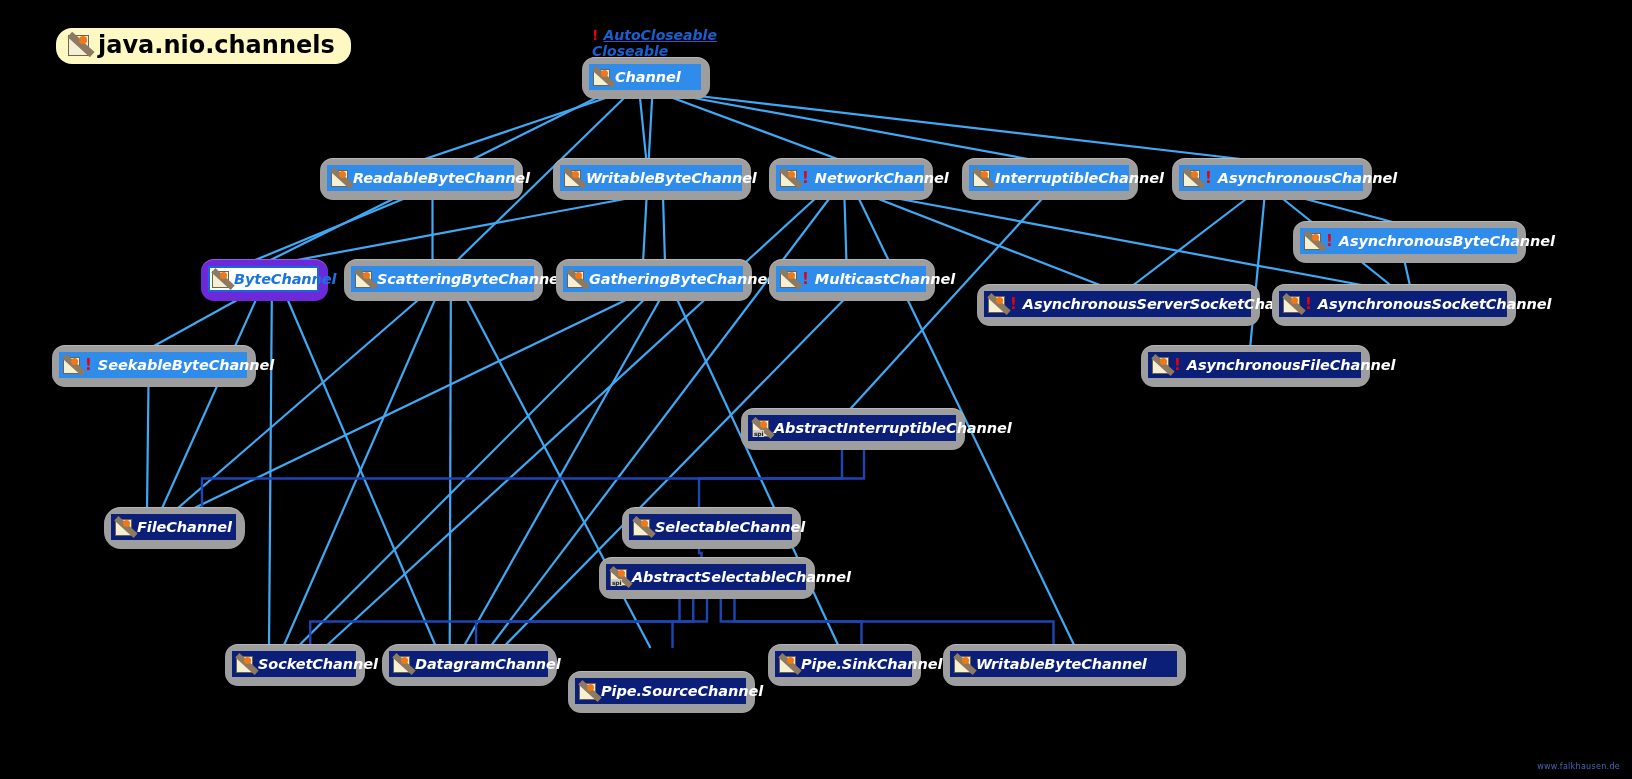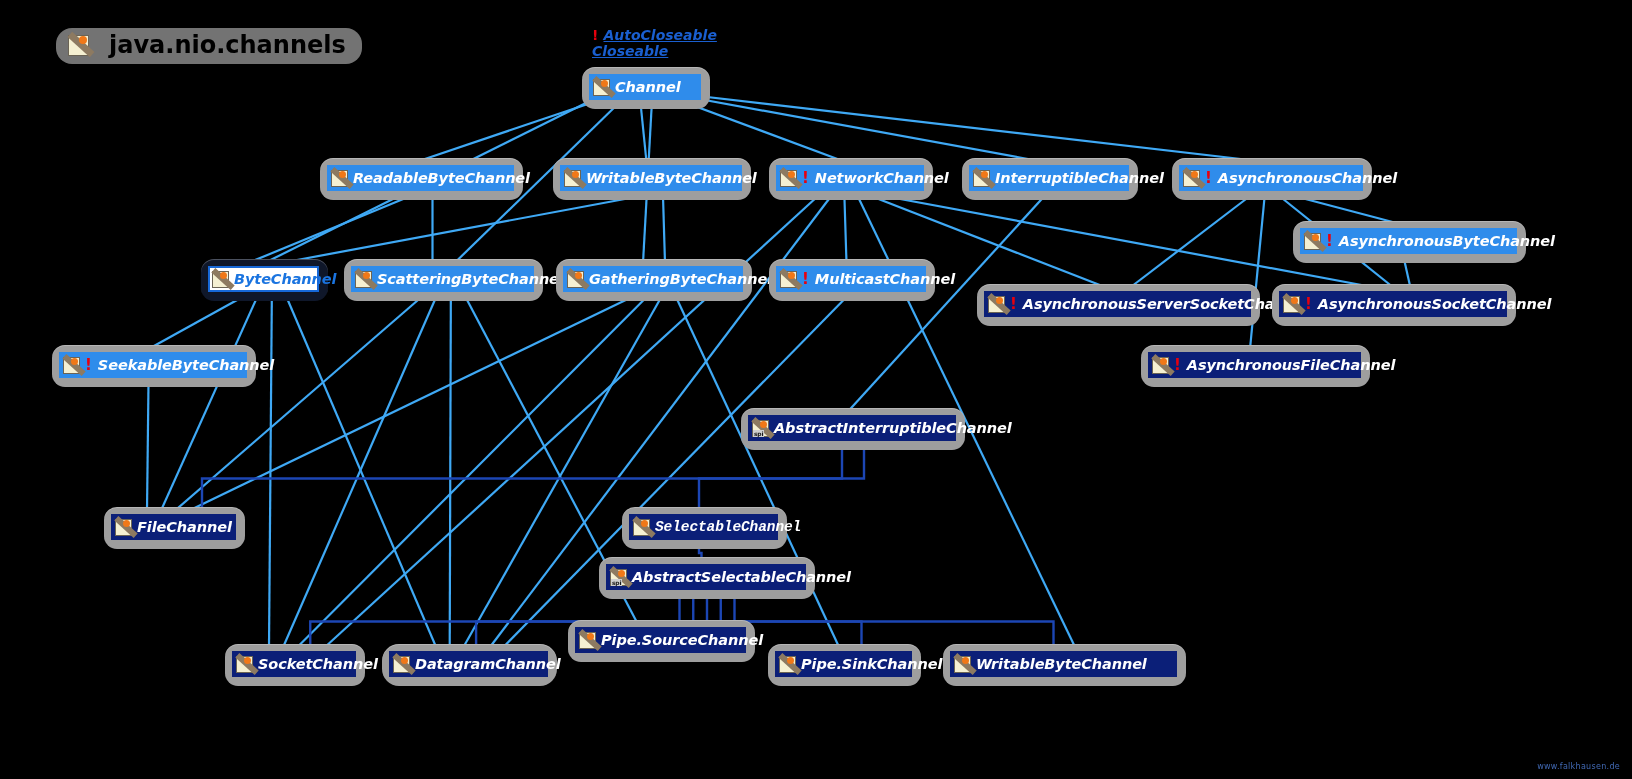--- a/index.html
+++ b/index.html
@@ -21,40 +21,40 @@
   .node .bang{color:#e8000d;font-weight:bold;font-size:15px;
         font-style:normal;line-height:1;margin-right:1px;}
 
   
   .iface .plate{background:#2f8ceb;}
   .iface .lbl{color:#ffffff;}
   
   .aclass .plate{background:#0b1f78;}
   .aclass .lbl{color:#ffffff;}
   
-  .focus{background:#0f172a;}
+  .focus{background:#6d28d9;}
   .focus .plate{background:#ffffff;outline:2px solid #1668d8;outline-offset:-2px;}
   .focus .lbl{color:#1a74e0;}
 
   
   .jicon{position:relative;width:17px;height:17px;flex:0 0 17px;
          background:#f5f0d2;border:1px solid #6b6455;box-sizing:border-box;}
   .jicon .band{position:absolute;left:-3px;top:4px;width:26px;height:6px;
          background:#8d7a61;transform:rotate(42deg);transform-origin:center;}
   .jicon .dot{position:absolute;right:1px;top:0px;width:7px;height:7px;
          border-radius:50%;background:#f07818;}
   .jicon .spi{position:absolute;left:0;bottom:-1px;
          font-size:6px;font-style:normal;font-weight:bold;
          color:#1a1a1a;background:#cfcfcf;line-height:7px;padding:0 1px;
          letter-spacing:-.2px;font-family:"DejaVu Sans",sans-serif;}
 
   
   #title{position:absolute;left:56px;top:28px;
-         background:#737373;border-radius:16px;padding:5px 16px 7px 12px;
-         display:flex;align-items:center;gap:20px;justify-content:flex-end;}
+         background:#fef9c3;border-radius:16px;padding:5px 16px 7px 12px;
+         display:flex;align-items:center;gap:9px;justify-content:flex-end;}
   #title .ttxt{font-size:24px;font-weight:bold;color:#000;line-height:1;}
   #title .jicon{width:21px;height:21px;flex:0 0 21px;}
   #title .jicon .band{top:5px;height:7px;width:30px;}
   #title .jicon .dot{width:8px;height:8px;}
 
   
   #supers{position:absolute;left:592px;top:27px;line-height:15px;}
   #supers .srow{display:block;white-space:nowrap;}
   #supers .bang{color:#e8000d;font-weight:bold;font-size:14px;font-style:normal;}
   #supers .slnk{color:#1a5fd0;font-style:italic;font-weight:bold;font-size:14px;
@@ -129,21 +129,21 @@
     <span class="srow">
       <span class="bang">!</span>
       <span class="slnk">AutoCloseable</span>
     </span>
     <span class="srow">
       <span class="slnk">Closeable</span>
     </span>
   </div>
 
   <div id="nodes">
-      <div class="node iface" style="left: 582px; top: 57px; width: 128px; margin-top: 10px;">
+      <div class="node iface" style="left: 582px; top: 57px; width: 128px;">
         <div class="plate">
           <span class="jicon">
             <span class="band"></span>
             <span class="dot"></span>
           </span>
           <span class="lbl">Channel</span>
         </div>
       </div>
       <div class="node iface" style="left: 320px; top: 158px; width: 203px;">
         <div class="plate">
@@ -282,30 +282,30 @@
       <div class="node aclass" style="left: 741px; top: 408px; width: 224px;">
         <div class="plate">
           <span class="jicon">
             <span class="band"></span>
             <span class="dot"></span>
             <span class="spi">spi</span>
           </span>
           <span class="lbl">AbstractInterruptibleChannel</span>
         </div>
       </div>
-      <div class="node aclass" style="left: 104px; top: 507px; width: 141px;">
+      <div class="node aclass" style="left: 104px; top: 507px; width: 141px; border-radius: 17px;">
         <div class="plate">
           <span class="jicon">
             <span class="band"></span>
             <span class="dot"></span>
           </span>
           <span class="lbl">FileChannel</span>
         </div>
       </div>
-      <div class="node aclass" style="left: 622px; top: 507px; width: 165px; font-family: Liberation Mono, monospace;">
+      <div class="node aclass" style="left: 622px; top: 507px; width: 179px;">
         <div class="plate">
           <span class="jicon">
             <span class="band"></span>
             <span class="dot"></span>
           </span>
           <span class="lbl">SelectableChannel</span>
         </div>
       </div>
       <div class="node aclass" style="left: 599px; top: 557px; width: 216px;">
         <div class="plate">
@@ -328,21 +328,21 @@
       </div>
       <div class="node aclass" style="left: 382px; top: 644px; width: 175px; border-radius: 17px;">
         <div class="plate">
           <span class="jicon">
             <span class="band"></span>
             <span class="dot"></span>
           </span>
           <span class="lbl">DatagramChannel</span>
         </div>
       </div>
-      <div class="node aclass" style="left: 568px; top: 620px; width: 187px;">
+      <div class="node aclass" style="left: 568px; top: 671px; width: 187px;">
         <div class="plate">
           <span class="jicon">
             <span class="band"></span>
             <span class="dot"></span>
           </span>
           <span class="lbl">Pipe.SourceChannel</span>
         </div>
       </div>
       <div class="node aclass" style="left: 768px; top: 644px; width: 153px;">
         <div class="plate">

